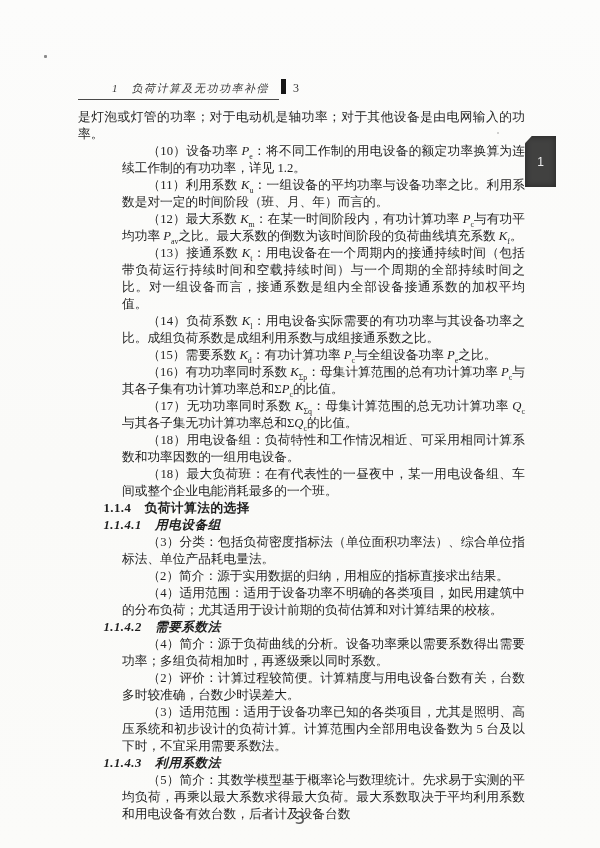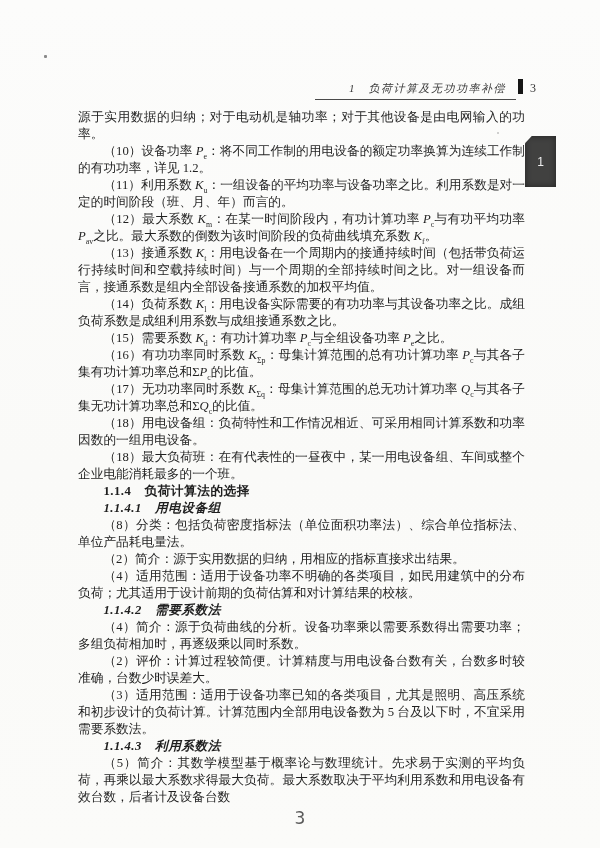--- a/index.html
+++ b/index.html
@@ -9,21 +9,21 @@
     font-family:"Liberation Serif","DejaVu Serif",serif;
   }
   .scan-page{
     position:relative;width:600px;height:848px;
     background:linear-gradient(180deg,#fcfcfb 0%,#fafaf8 55%,#fbfbf9 100%);
     overflow:hidden;color:#242424;
   }
   
   .running-head{
     position:absolute;top:78px;left:78px;right:64px;
-    text-align:right;white-space:nowrap;
+    text-align:left;white-space:nowrap;
   }
   .rh-title{
     display:inline-block;
     font-style:italic;font-size:11px;letter-spacing:1.5px;color:#3a3a3a;
     padding:0 10px 3px 34px;
     border-bottom:1.5px solid #4a4a4a;
   }
   .rh-bar{
     display:inline-block;vertical-align:-2px;
     width:5px;height:15px;background:#161616;margin:0 7px 0 2px;
@@ -38,21 +38,21 @@
     display:flex;align-items:center;justify-content:center;
     color:#efefef;font-size:12px;font-family:"Liberation Sans",sans-serif;
   }
   
   .content{
     position:absolute;top:109px;left:78px;width:447px;
     font-size:12.7px;line-height:17px;text-align:justify;
     color:#1f1f1f;
   }
   .para{margin:0;}
-  .para.indent{text-indent:2em;}
+  .para.indent{text-indent:2em;margin-left:44px;}
   .para.h3{font-weight:bold;text-indent:2em;letter-spacing:.5px;}
   .para.h4{font-weight:bold;font-style:italic;text-indent:2em;letter-spacing:.5px;}
   .para i{font-family:"Liberation Serif",serif;font-style:italic;}
   .para sub{font-size:.62em;line-height:0;}
   
   .footer-pagenum{
     position:absolute;top:808px;left:0;width:100%;
     text-align:center;font-size:17px;color:#5a5a5a;
     font-family:"DejaVu Sans","Liberation Sans",sans-serif;
   }
@@ -68,34 +68,34 @@
 
   <div class="running-head">
     <span class="rh-title">1　负荷计算及无功功率补偿</span><span class="rh-bar"></span><span class="rh-pagenum">3</span>
   </div>
 
   <div class="chapter-tab">
     <span>1</span>
   </div>
 
   <div class="content">
-      <div class="para body">源于实用数据的归纳；对于电动机是轴功率；对于其他设备是由电网输入的功率。</div>
+      <div class="para body">是灯泡或灯管的功率；对于电动机是轴功率；对于其他设备是由电网输入的功率。</div>
       <div class="para body indent">（10）设备功率 <i>P</i><sub>e</sub>：将不同工作制的用电设备的额定功率换算为连续工作制的有功功率，详见 1.2。</div>
       <div class="para body indent">（11）利用系数 <i>K</i><sub>u</sub>：一组设备的平均功率与设备功率之比。利用系数是对一定的时间阶段（班、月、年）而言的。</div>
       <div class="para body indent">（12）最大系数 <i>K</i><sub>m</sub>：在某一时间阶段内，有功计算功率 <i>P</i><sub>c</sub>与有功平均功率 <i>P</i><sub>av</sub>之比。最大系数的倒数为该时间阶段的负荷曲线填充系数 <i>K</i><sub>f</sub>。</div>
       <div class="para body indent">（13）接通系数 <i>K</i><sub>t</sub>：用电设备在一个周期内的接通持续时间（包括带负荷运行持续时间和空载持续时间）与一个周期的全部持续时间之比。对一组设备而言，接通系数是组内全部设备接通系数的加权平均值。</div>
       <div class="para body indent">（14）负荷系数 <i>K</i><sub>l</sub>：用电设备实际需要的有功功率与其设备功率之比。成组负荷系数是成组利用系数与成组接通系数之比。</div>
       <div class="para body indent">（15）需要系数 <i>K</i><sub>d</sub>：有功计算功率 <i>P</i><sub>c</sub>与全组设备功率 <i>P</i><sub>e</sub>之比。</div>
       <div class="para body indent">（16）有功功率同时系数 <i>K</i><sub>Σp</sub>：母集计算范围的总有功计算功率 <i>P</i><sub>c</sub>与其各子集有功计算功率总和Σ<i>P</i><sub>c</sub>的比值。</div>
       <div class="para body indent">（17）无功功率同时系数 <i>K</i><sub>Σq</sub>：母集计算范围的总无功计算功率 <i>Q</i><sub>c</sub>与其各子集无功计算功率总和Σ<i>Q</i><sub>c</sub>的比值。</div>
       <div class="para body indent">（18）用电设备组：负荷特性和工作情况相近、可采用相同计算系数和功率因数的一组用电设备。</div>
       <div class="para body indent">（18）最大负荷班：在有代表性的一昼夜中，某一用电设备组、车间或整个企业电能消耗最多的一个班。</div>
       <div class="para h3">1.1.4　负荷计算法的选择</div>
       <div class="para h4">1.1.4.1　用电设备组</div>
-      <div class="para body indent">（8）分类：包括负荷密度指标法（单位面积功率法）、综合单位指标法、单位产品耗电量法。</div>
+      <div class="para body indent">（3）分类：包括负荷密度指标法（单位面积功率法）、综合单位指标法、单位产品耗电量法。</div>
       <div class="para body indent">（2）简介：源于实用数据的归纳，用相应的指标直接求出结果。</div>
       <div class="para body indent">（4）适用范围：适用于设备功率不明确的各类项目，如民用建筑中的分布负荷；尤其适用于设计前期的负荷估算和对计算结果的校核。</div>
       <div class="para h4">1.1.4.2　需要系数法</div>
       <div class="para body indent">（4）简介：源于负荷曲线的分析。设备功率乘以需要系数得出需要功率；多组负荷相加时，再逐级乘以同时系数。</div>
       <div class="para body indent">（2）评价：计算过程较简便。计算精度与用电设备台数有关，台数多时较准确，台数少时误差大。</div>
       <div class="para body indent">（3）适用范围：适用于设备功率已知的各类项目，尤其是照明、高压系统和初步设计的负荷计算。计算范围内全部用电设备数为 5 台及以下时，不宜采用需要系数法。</div>
       <div class="para h4">1.1.4.3　利用系数法</div>
       <div class="para body indent">（5）简介：其数学模型基于概率论与数理统计。先求易于实测的平均负荷，再乘以最大系数求得最大负荷。最大系数取决于平均利用系数和用电设备有效台数，后者计及设备台数</div>
     </div>
 

